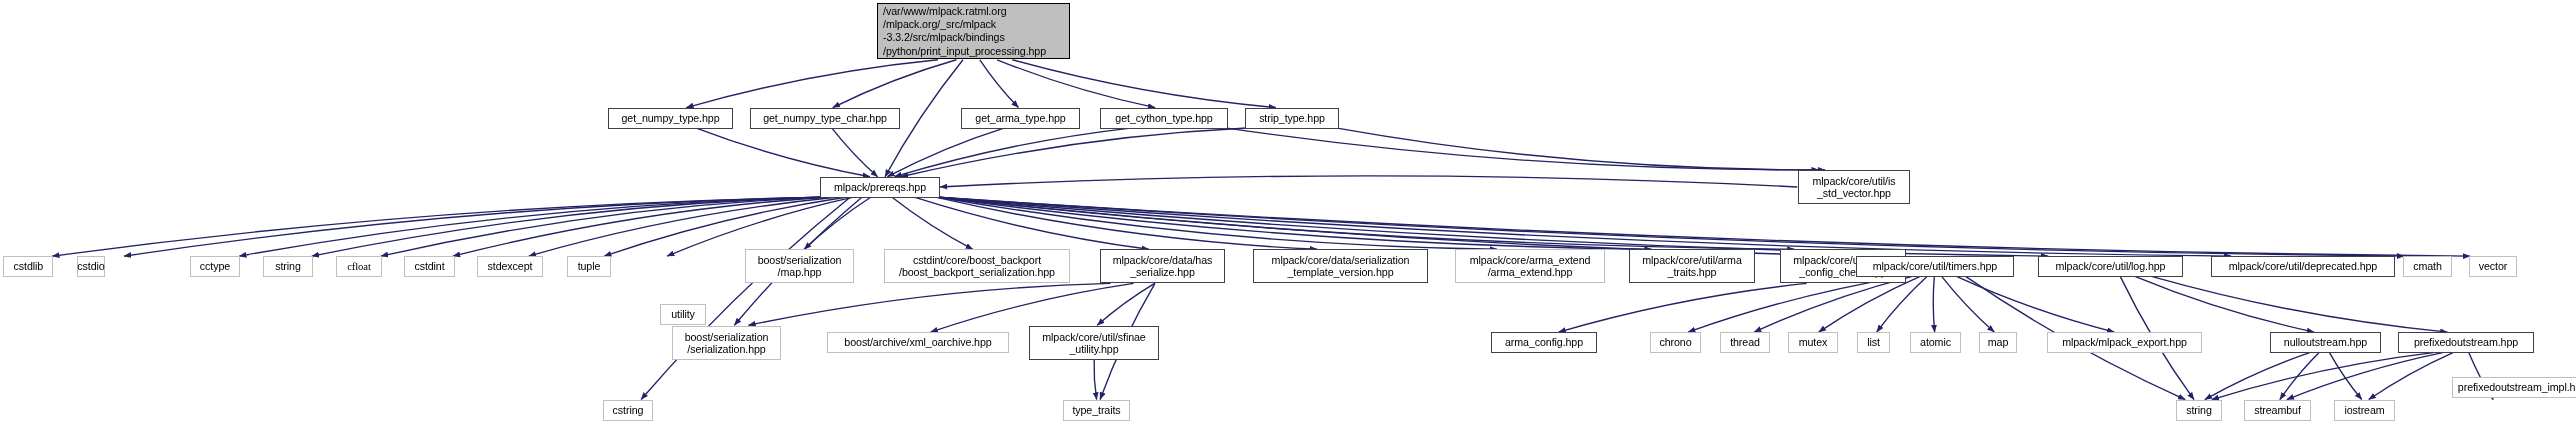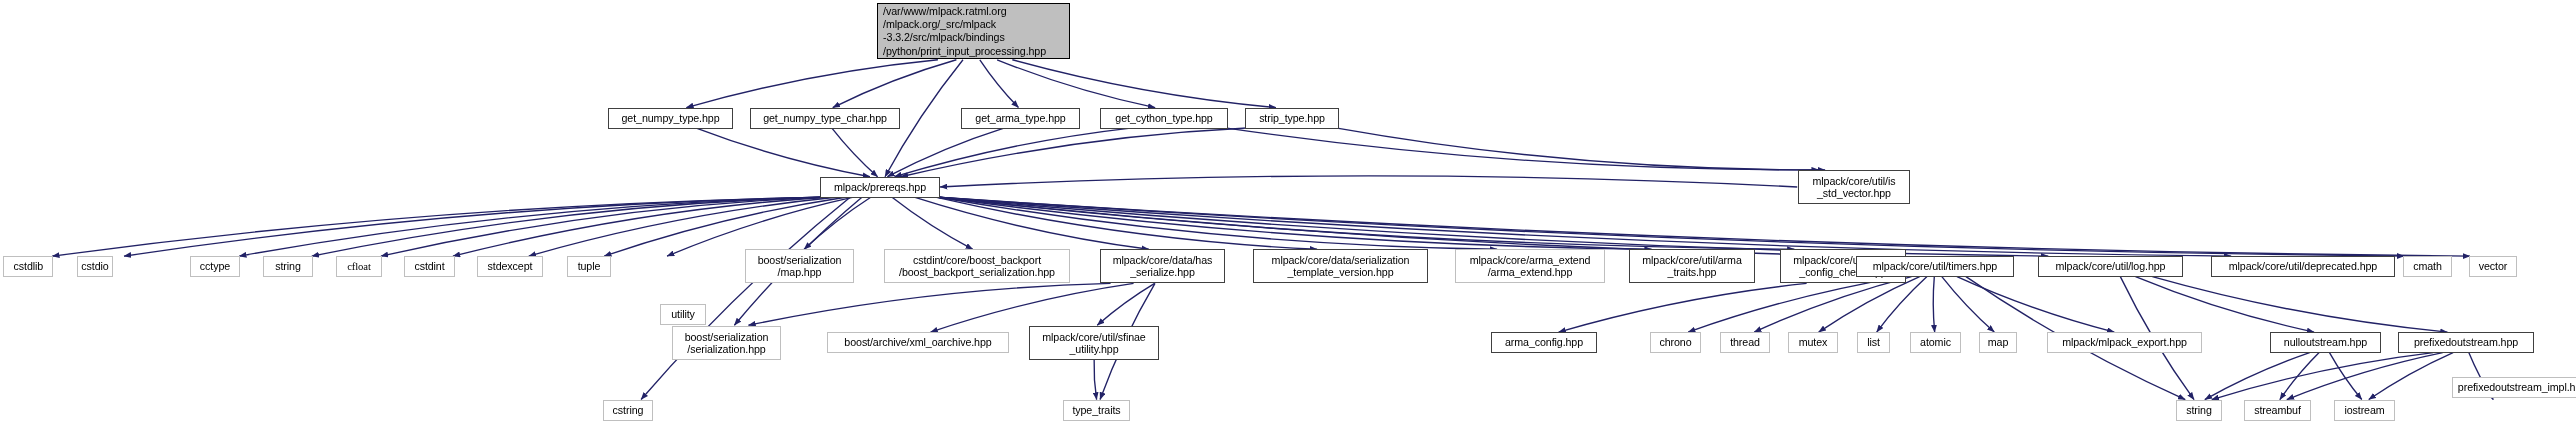--- a/index.html
+++ b/index.html
@@ -138,21 +138,21 @@
 /python/print_input_processing.hpp</div>
       <div class="node strong" style="left: 608px; top: 108px; width: 125px; height: 20.5px;">get_numpy_type.hpp</div>
       <div class="node strong" style="left: 750px; top: 108px; width: 150px; height: 20.5px;">get_numpy_type_char.hpp</div>
       <div class="node strong" style="left: 961px; top: 108px; width: 119px; height: 20.5px;">get_arma_type.hpp</div>
       <div class="node strong" style="left: 1100px; top: 108px; width: 128px; height: 20.5px; text-align: right;">get_cython_type.hpp</div>
       <div class="node strong" style="left: 1245px; top: 108px; width: 94px; height: 20.5px;">strip_type.hpp</div>
       <div class="node strong" style="left: 820px; top: 177px; width: 120px; height: 20.5px;">mlpack/prereqs.hpp</div>
       <div class="node strong" style="left: 1798px; top: 170px; width: 112px; height: 34px;">mlpack/core/util/is
 _std_vector.hpp</div>
       <div class="node plain" style="left: 3.4px; top: 256px; width: 50px; height: 20.5px;">cstdlib</div>
-      <div class="node plain" style="left: 77px; top: 256px; width: 36px; height: 20.5px;">cstdio</div>
+      <div class="node plain" style="left: 77px; top: 256px; width: 28px; height: 20.5px;">cstdio</div>
       <div class="node plain" style="left: 190px; top: 256px; width: 50px; height: 20.5px;">cctype</div>
       <div class="node plain" style="left: 263px; top: 256px; width: 50px; height: 20.5px;">string</div>
       <div class="node plain" style="left: 336px; top: 256px; width: 46px; height: 20.5px; font-family: Liberation Serif, serif;">cfloat</div>
       <div class="node plain" style="left: 404px; top: 256px; width: 51px; height: 20.5px;">cstdint</div>
       <div class="node plain" style="left: 477px; top: 256px; width: 66px; height: 20.5px;">stdexcept</div>
       <div class="node plain" style="left: 567px; top: 256px; width: 44px; height: 20.5px;">tuple</div>
       <div class="node plain" style="left: 660px; top: 256px; width: 46px; height: 20.5px; margin-top: 48px;">utility</div>
       <div class="node plain" style="left: 745px; top: 249px; width: 109px; height: 34px;">boost/serialization
 /map.hpp</div>
       <div class="node plain" style="left: 884px; top: 249px; width: 186px; height: 34px;">cstdint/core/boost_backport

